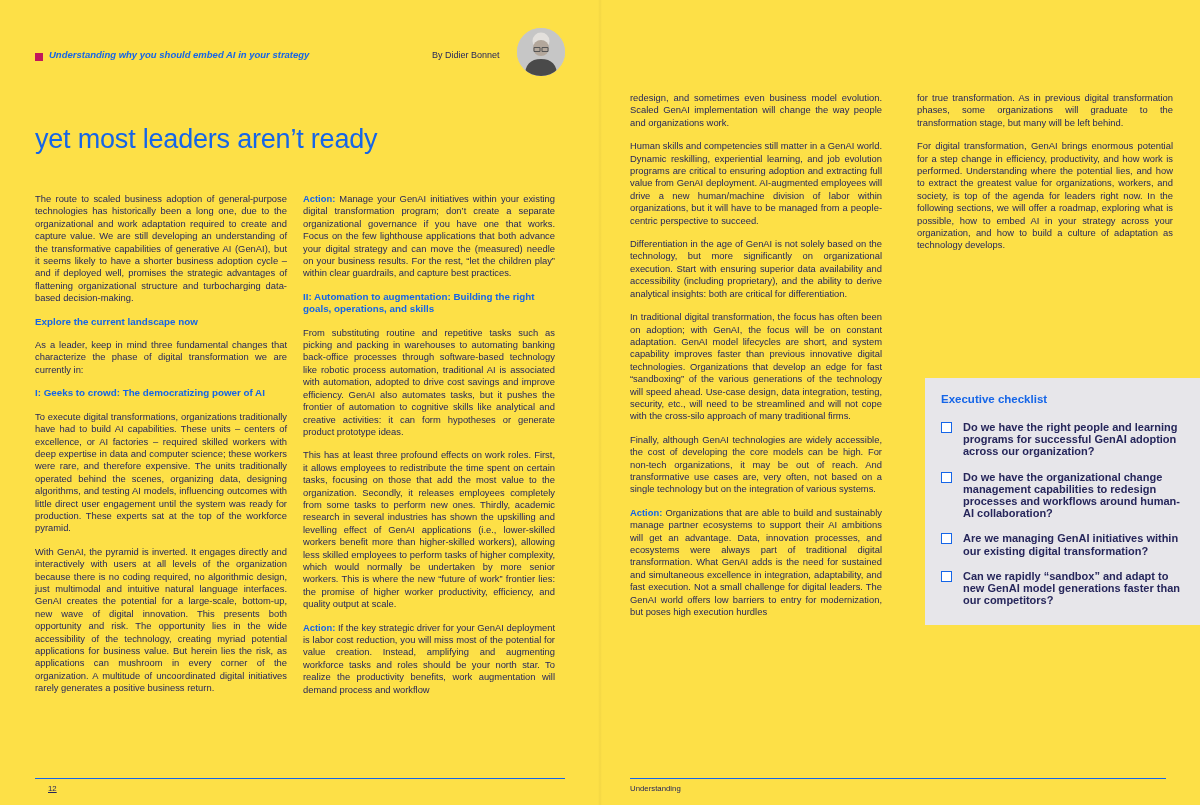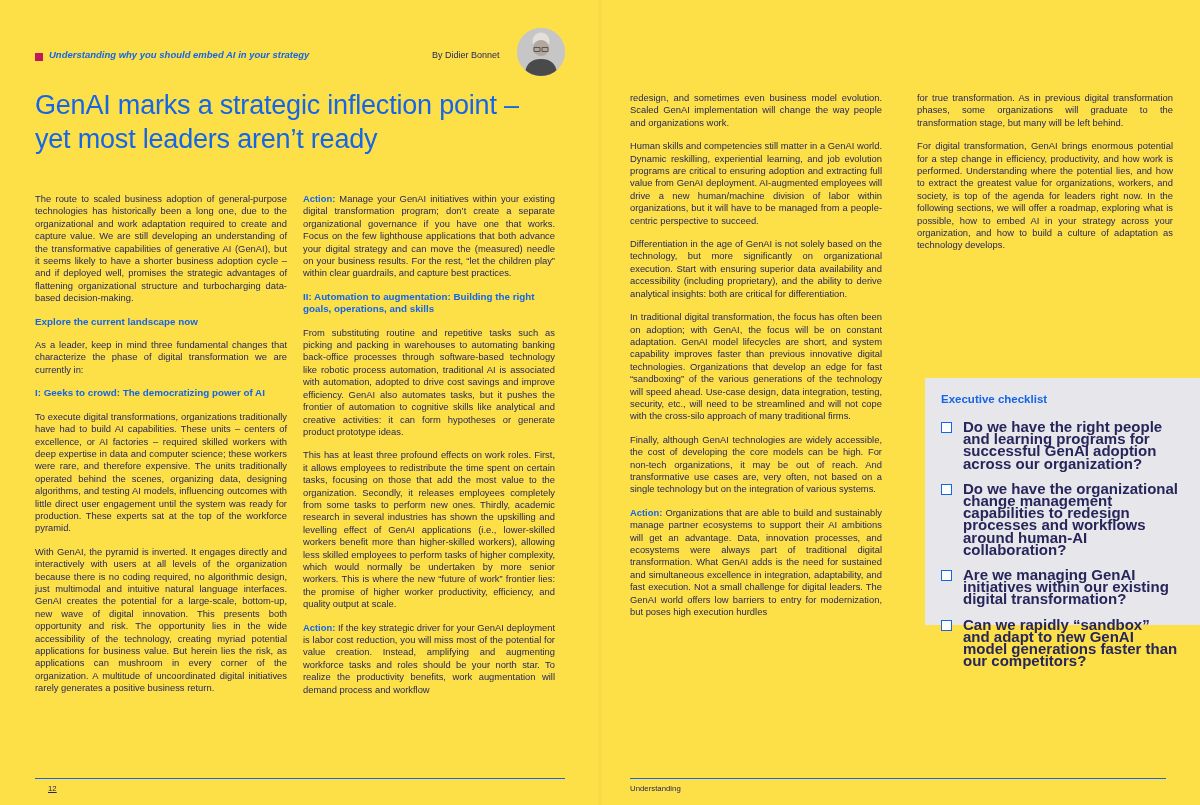--- a/index.html
+++ b/index.html
@@ -27,21 +27,21 @@
   .col p { margin-bottom:11px; }
   .subhead { color:#1565e8; font-weight:bold; font-size:9.8px; line-height:12.4px; margin:2px 0 11px 0; text-align:left; }
   .action-label { color:#1565e8; font-weight:bold; }
 
   
   .checklist { position:absolute; left:925px; top:378px; width:275px; height:247px;
     background:#e7e6ea; padding:15px 20px 0 16px; }
   .checklist h2 { color:#1565e8; font-size:11.5px; font-weight:bold; margin-bottom:16px; }
   .check-item { display:flex; margin-bottom:13px; }
   .checkbox { width:11px; height:11px; border:1.5px solid #1565e8; background:#ffffff; margin:1px 11px 0 0; flex:0 0 auto; cursor:pointer; }
-  .check-item .txt { font-size:15px; font-weight:bold; line-height:12.2px; color:#26265b; text-align:left; }
+  .check-item .txt { font-size:11px; font-weight:bold; line-height:12.2px; color:#26265b; text-align:left; }
 
   
   .rule { position:absolute; height:1px; background:#1565e8; }
   .rule-left { left:35px; top:778px; width:530px; }
   .rule-right { left:630px; top:778px; width:536px; }
   .foot { position:absolute; font-size:7.8px; color:#26265b; }
   .foot-num-left { left:48px; top:784px;text-decoration:underline; }
   .foot-center { left:35px; top:784px; width:530px; text-align:center; }
   .foot-section { left:630px; top:784px; }
   .foot-num-right { left:630px; top:784px; width:596px; text-align:right; }
@@ -59,21 +59,21 @@
     <svg viewBox="0 0 48 48" width="48" height="48">
       <rect width="48" height="48" fill="#c6c6c6"></rect>
       <circle cx="24" cy="13" r="8.5" fill="#e3e0dc"></circle>
       <circle cx="24" cy="20" r="8" fill="#b3a79b"></circle>
       <path d="M17 19.5 h6 v4 h-6 z M25 19.5 h6 v4 h-6 z" fill="none" stroke="#555" stroke-width="1"></path>
       <path d="M8 48 Q8 31 24 31 Q40 31 40 48 Z" fill="#4a4a4a"></path>
     </svg>
   </div>
 
   <h1 class="title">
-    <span>GenAI marks a strategic inflection point –</span><br>
+    <br>
     <span>yet most leaders aren’t ready</span>
   </h1>
 
   <div class="col" style="left:35px;top:193px;width:252px;">
     <p>The route to scaled business adoption of general-purpose technologies has historically been a long one, due to the organizational and work adaptation required to create and capture value. We are still developing an understanding of the transformative capabilities of generative AI (GenAI), but it seems likely to have a shorter business adoption cycle – and if deployed well, promises the strategic advantages of flattening organizational structure and turbocharging data-based decision-making.</p>
     <h3 class="subhead">Explore the current landscape now</h3>
     <p>As a leader, keep in mind three fundamental changes that characterize the phase of digital transformation we are currently in:</p>
     <h3 class="subhead">I: Geeks to crowd: The democratizing power of AI</h3>
     <p>To execute digital transformations, organizations traditionally have had to build AI capabilities. These units – centers of excellence, or AI factories – required skilled workers with deep expertise in data and computer science; these workers were rare, and therefore expensive. The units traditionally operated behind the scenes, organizing data, designing algorithms, and testing AI models, influencing outcomes with little direct user engagement until the system was ready for production. These experts sat at the top of the workforce pyramid.</p>
     <p>With GenAI, the pyramid is inverted. It engages directly and interactively with users at all levels of the organization because there is no coding required, no algorithmic design, just multimodal and intuitive natural language interfaces. GenAI creates the potential for a large-scale, bottom-up, new wave of digital innovation. This presents both opportunity and risk. The opportunity lies in the wide accessibility of the technology, creating myriad potential applications for business value. But herein lies the risk, as applications can mushroom in every corner of the organization. A multitude of uncoordinated digital initiatives rarely generates a positive business return.</p>

